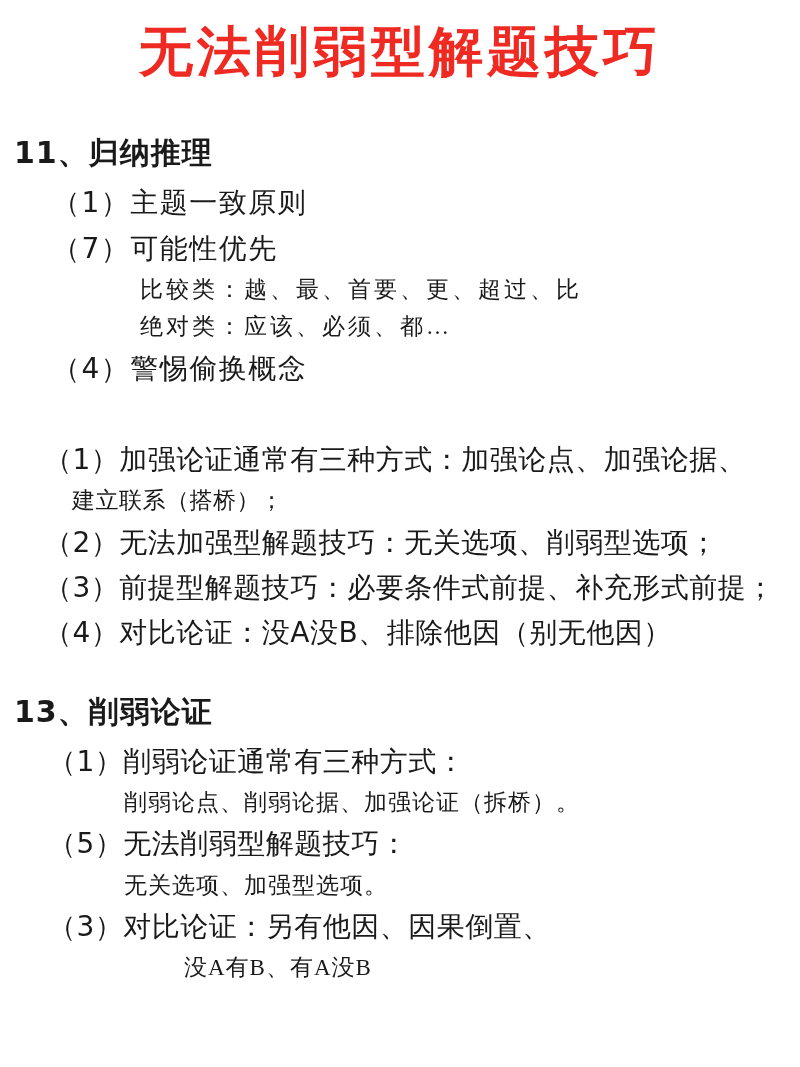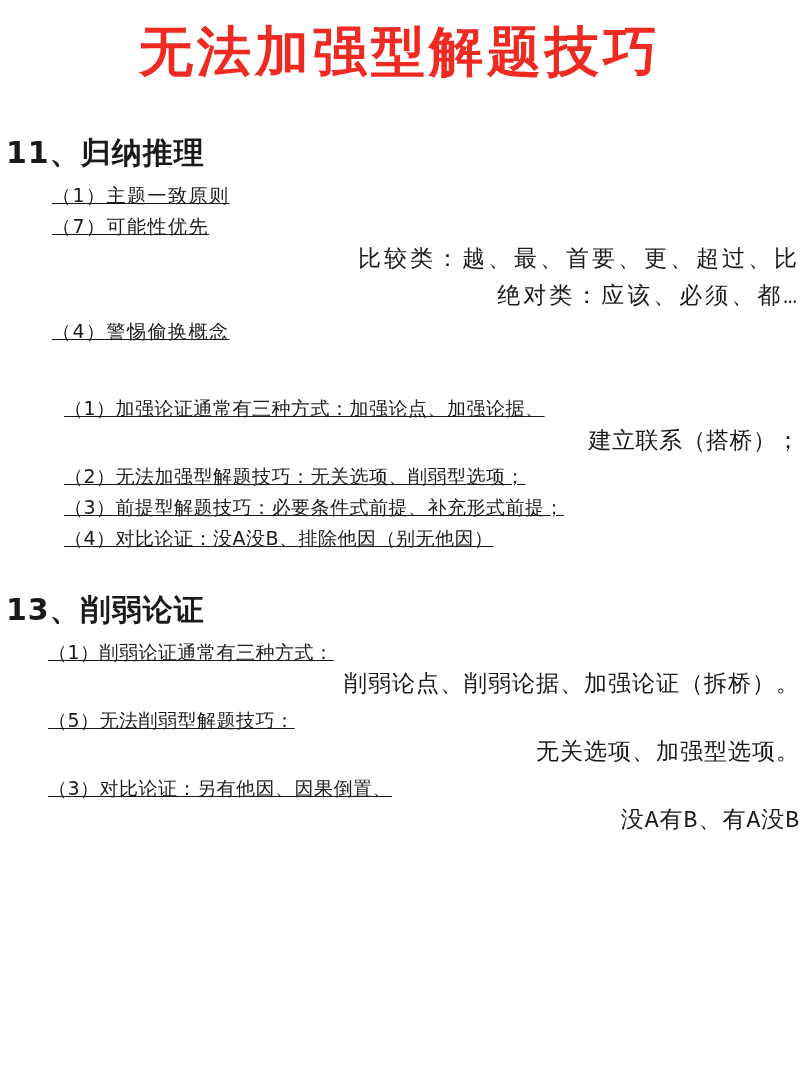--- a/index.html
+++ b/index.html
@@ -34,67 +34,65 @@
   }
   .section {
     margin: 0;
     padding: 0;
   }
   .section-heading {
     font-size: 30px;
     font-weight: bold;
     letter-spacing: 1px;
     margin: 0 0 6px 0;
-    padding-left: 6px;
+    padding-left: 14px;
     font-family: "DejaVu Sans", sans-serif;
   }
   .sec-1 { margin-top: 52px; }
   .sec-2 { margin-top: 46px; }
   .sec-3 { margin-top: 36px; }
 
   .items {
     padding-left: 46px;
   }
   .item {
-    font-size: 19px;
+    font-size: 28px;
     line-height: 1.62;
     letter-spacing: 0.5px;
     white-space: pre-wrap;
     font-family: "DejaVu Sans", sans-serif;
-    text-decoration: underline;
   }
   .sub {
     font-size: 23px;
     line-height: 1.62;
     letter-spacing: 0.5px;
     white-space: pre-wrap;
     padding-left: 54px;
-    font-family: Liberation Mono, monospace;
-    text-align: right;
+    font-family: Liberation Serif, serif;
   }
   .sub.deep {
     padding-left: 96px;
   }
   .sub.mid {
     padding-left: 28px;
   }
   .sec-1 .items { padding-left: 52px; }
   .sec-1 .item { letter-spacing: 1.5px; }
   .sec-1 .sub { letter-spacing: 3px; padding-left: 88px; }
-  .sec-2 .items { padding-left: 64px; }
+  .sec-2 .items { padding-left: 44px; }
   .sec-3 .items { padding-left: 48px; }
   .sec-3 .sub { padding-left: 76px; letter-spacing: 1px;}
   .sec-3 .sub.deep { padding-left: 136px; }
 </style>
 </head>
 <body>
 
 <div class="page">
 
-  <h1 class="doc-title" style="color: rgb(238, 42, 34);">无法加强型解题技巧</h1>
+  <h1 class="doc-title" style="color: rgb(238, 42, 34);">无法削弱型解题技巧</h1>
 
   <div class="section sec-1">
     <div class="section-heading">11、归纳推理</div>
     <div class="items">
       <div class="item">（1）主题一致原则</div>
       <div class="item">（7）可能性优先</div>
       <div class="sub">比较类：越、最、首要、更、超过、比</div>
       <div class="sub">绝对类：应该、必须、都…</div>
       <div class="item">（4）警惕偷换概念</div>
     </div>

